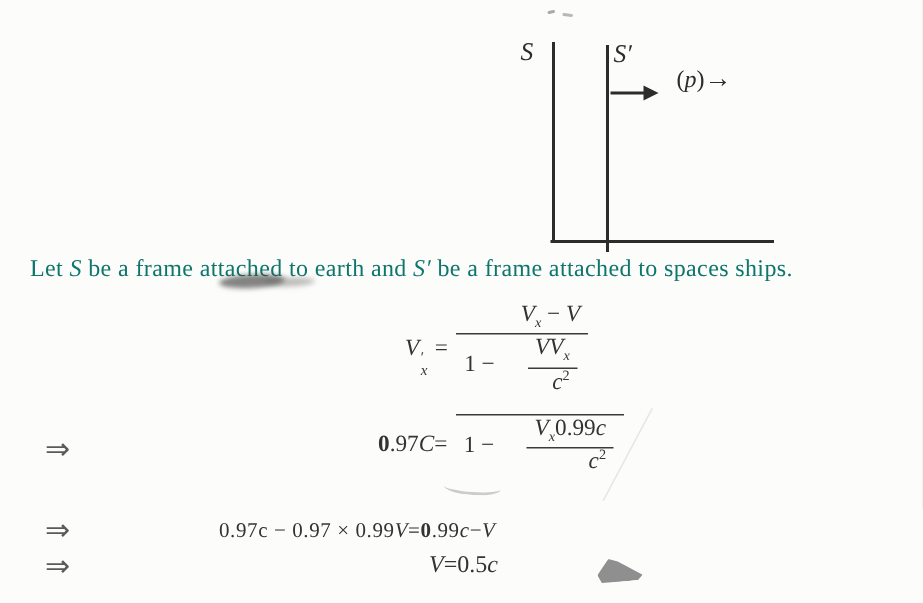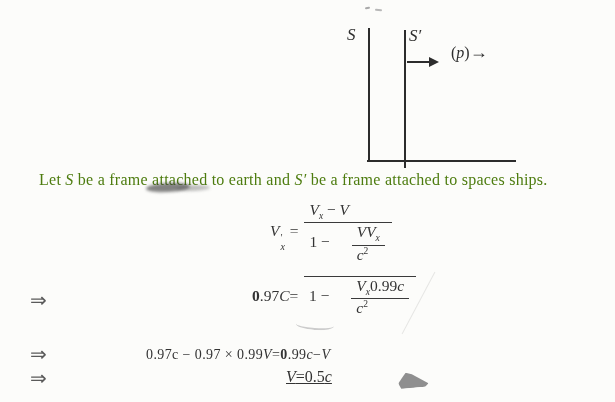--- a/index.html
+++ b/index.html
@@ -51,37 +51,37 @@
     background:#e6e6e4; transform:rotate(28deg);
   }
   .blob {
     position:absolute; left:398px; top:372px; width:30px; height:16px;
     background:#8f8f8f; filter:blur(0.5px); transform:rotate(-6deg);
     clip-path:polygon(28% 0, 48% 14%, 100% 80%, 88% 100%, 8% 96%, 0 62%, 14% 30%);
   }
 
   
   .caption {
-    position:absolute; left:39px; top:171px; margin:0;
-    font-size:16px; letter-spacing:0.25px; white-space:nowrap; color:#4d7c0f;
+    position:absolute; left:20px; top:171px; margin:0;
+    font-size:16px; letter-spacing:0.25px; white-space:nowrap; color:#0f766e;
   }
 
   
   .imp { position:absolute; left:30px; font-size:20px; color:#5a5a5a; line-height:1; }
   .imp2 { top:290px; }
   .imp3 { top:344px; }
   .imp4 { top:368px; }
 
   .eq { position:absolute; font-size:15.5px; color:#333; white-space:nowrap; line-height:1.2; }
   .eq1 { left:270px; top:201px; }
   .eq2 { left:252px; top:276px; }
   .eq3 { left:146px; top:347px; font-size:14px; letter-spacing:0.4px; }
-  .eq4 { left:286px; top:367px; font-size:16px;text-decoration:underline; }
+  .eq4 { left:286px; top:367px; font-size:16px; }
 
-  .frac { display:inline-block; vertical-align:middle; text-align:left; margin:0 2px; }
+  .frac { display:inline-block; vertical-align:middle; text-align:right; margin:0 2px; }
   .frac .num, .frac .den { display:block; padding:0 5px; }
   .frac .den { border-top:1.5px solid #3a3a3a; }
   .frac .frac { margin-left:18px; }
   sub { font-size:9.5px; font-style:italic; }
   sup { font-size:9.5px; }
 
   .ss { display:inline-flex; flex-direction:column; align-items:flex-start;
         font-size:10px; line-height:1; vertical-align:-5px; margin:0 1px; }
   .ss .ss-top { height:9px; }
   .ss .ss-bot { font-style:italic; }

